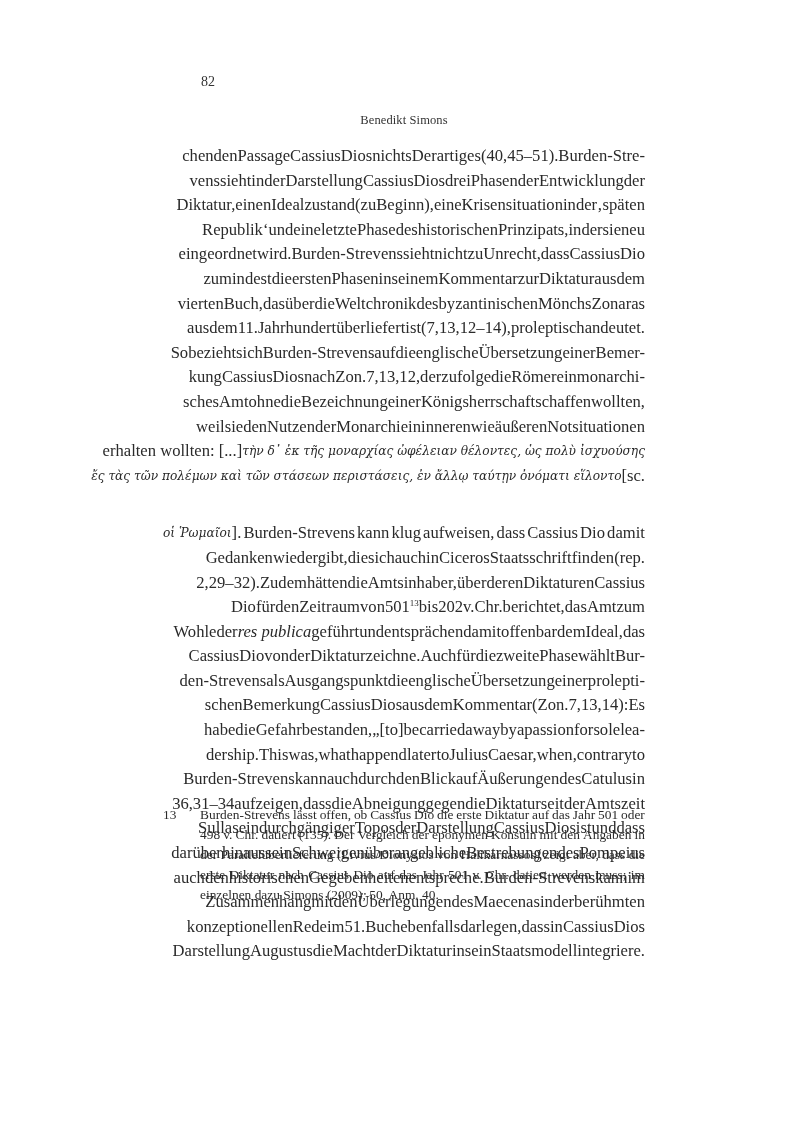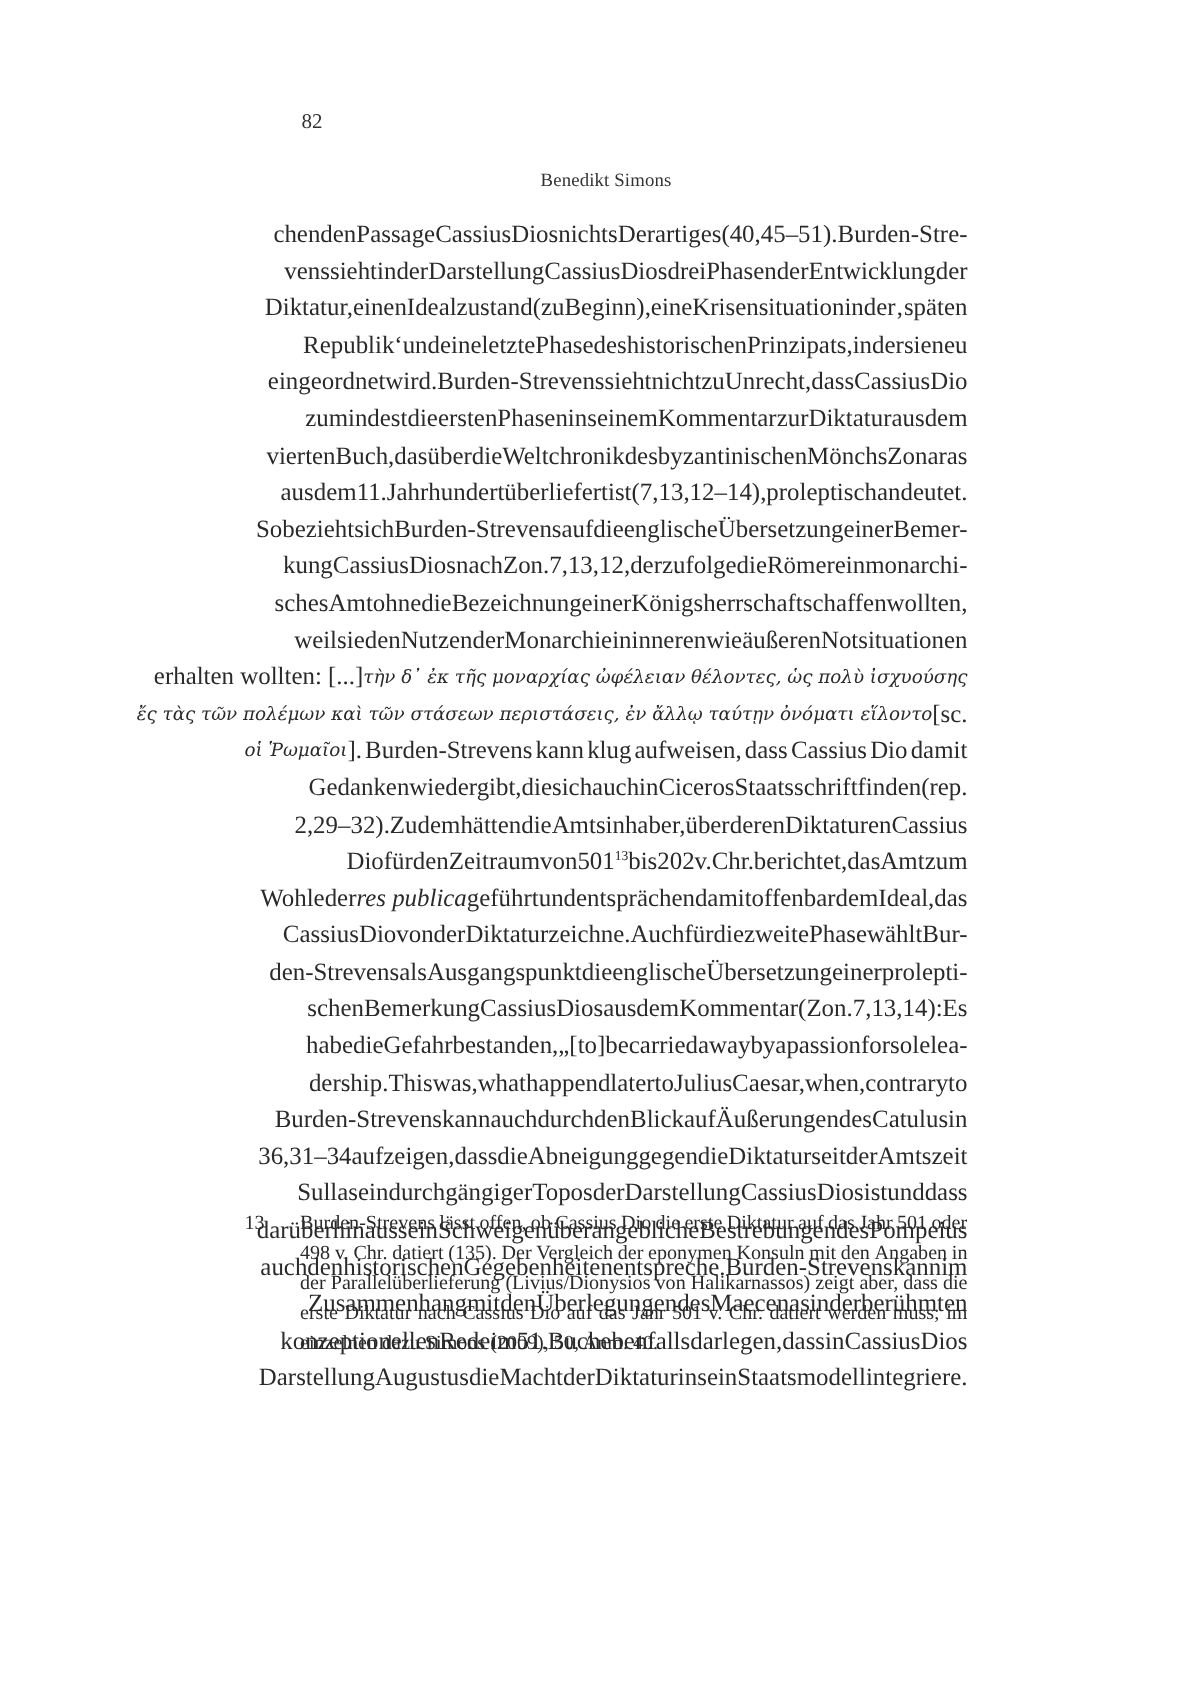--- a/index.html
+++ b/index.html
@@ -297,21 +297,21 @@
   </span>
 
   <span class="line">
     <span class="inner">
       <span class="greek">ἔς τὰς τῶν πολέμων καὶ τῶν στάσεων περιστάσεις, ἐν ἄλλῳ ταύτῃν ὀνόματι εἵλοντο</span>
       <span>[sc.</span>
     </span>
   </span>
 
   <span class="line">
-    <span class="inner" style="justify-content:flex-start;">
+    <span class="inner" style="justify-content:flex-start;margin-top:33px;">
       <span class="greek">οἱ Ῥωμαῖοι</span>
       <span style="flex:1;display:flex;justify-content:space-between;">
           <span>].</span>
           <span>Burden-Strevens</span>
           <span>kann</span>
           <span>klug</span>
           <span>aufweisen,</span>
           <span>dass</span>
           <span>Cassius</span>
           <span>Dio</span>

